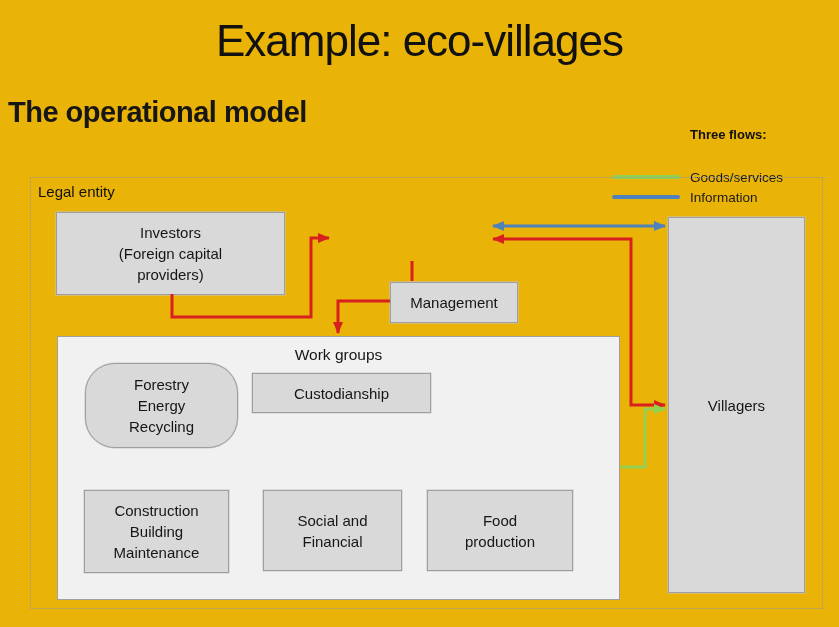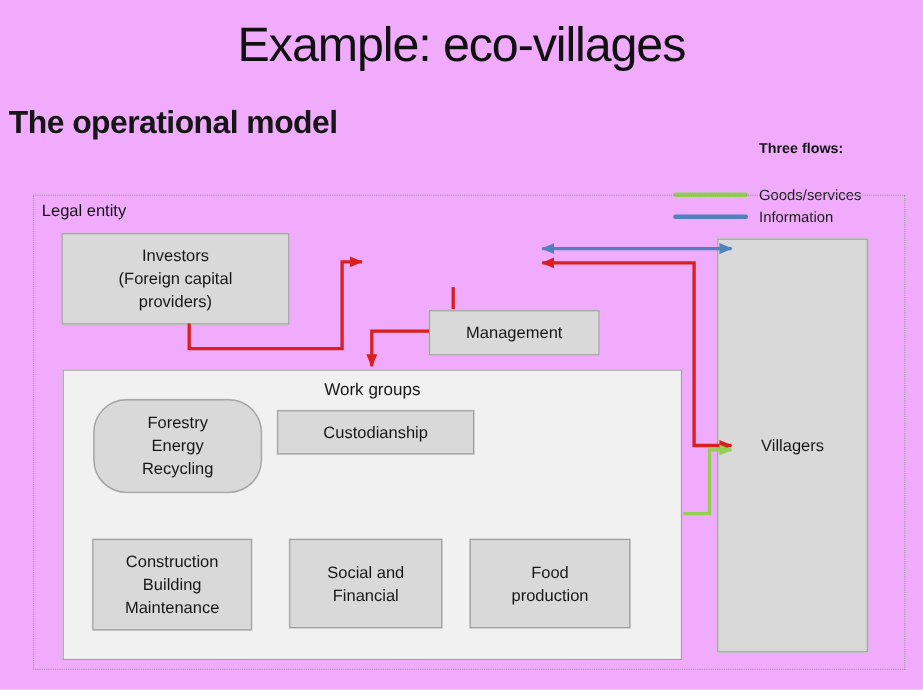--- a/index.html
+++ b/index.html
@@ -1,17 +1,17 @@
 <!DOCTYPE html>
 <html style="--money: #d8201e; --goods_services: #92d050; --information: #4f81bd; --box_fill: #d9d9d9; --box_border: #9f9f9f; --group_fill: #f1f1f1; --outline: #999999; --text: #1b1b1b;"><head>
 <meta charset="utf-8">
 <style>
   html,body { margin:0; padding:0; background:#ffffff; }
   body { font-family:"Liberation Sans", sans-serif; color:var(--text,#1b1b1b); }
-  #stage { position:relative; width:839px; height:627px; background:#f0abfc; overflow:hidden; }
+  #stage { position:relative; width:839px; height:627px; background:#eab308; overflow:hidden; }
 
   .slide-title {
     position:absolute; left:0; top:16px; width:839px;
     text-align:center; font-size:44px; font-weight:400; letter-spacing:-1px;
     color:#111;
   }
   .slide-subtitle {
     position:absolute; left:8px; top:96px;
     font-size:29px; font-weight:700; color:#161616; letter-spacing:-0.5px;
   }
@@ -48,29 +48,29 @@
   .work-groups {
     position:absolute; left:57px; top:336px; width:563px; height:264px;
     box-sizing:border-box; background:var(--group_fill,#f1f1f1);
     border:1px solid var(--box_border,#9f9f9f);
   }
   .work-groups-label {
     position:absolute; left:0; top:9px; width:100%;
     text-align:center; font-size:15.5px; color:#161616;
   }
 
-  .n-investors     { left:56px;  top:212px; width:207px; height:83px; }
+  .n-investors     { left:56px;  top:212px; width:229px; height:83px; }
   .n-governance    { left:333px; top:218px; width:156px; height:43px; }
-  .n-management    { left:390px; top:282px; width:155px; height:41px; }
+  .n-management    { left:390px; top:282px; width:128px; height:41px; }
   .n-forestry      { left:85px;  top:363px; width:153px; height:85px;border-radius:30px; }
   .n-custodianship { left:252px; top:373px; width:179px; height:40px; }
   .n-construction  { left:84px;  top:490px; width:145px; height:83px; }
   .n-social        { left:263px; top:490px; width:139px; height:81px; }
   .n-food          { left:427px; top:490px; width:146px; height:81px; }
-  .n-villagers     { left:652px; top:217px; width:137px; height:376px; }
+  .n-villagers     { left:668px; top:217px; width:137px; height:376px; }
 
   
   .connectors { position:absolute; left:0; top:0; width:839px; height:627px; pointer-events:none; }
   .connectors polyline, .connectors line { fill:none; stroke-width:3px; }
   .s-money { stroke:var(--money,#d8201e); }
   .s-goods { stroke:var(--goods_services,#92d050); }
   .s-info  { stroke:var(--information,#4f81bd); }
   .f-money { fill:var(--money,#d8201e); }
   .f-goods { fill:var(--goods_services,#92d050); }
   .f-info  { fill:var(--information,#4f81bd); }

